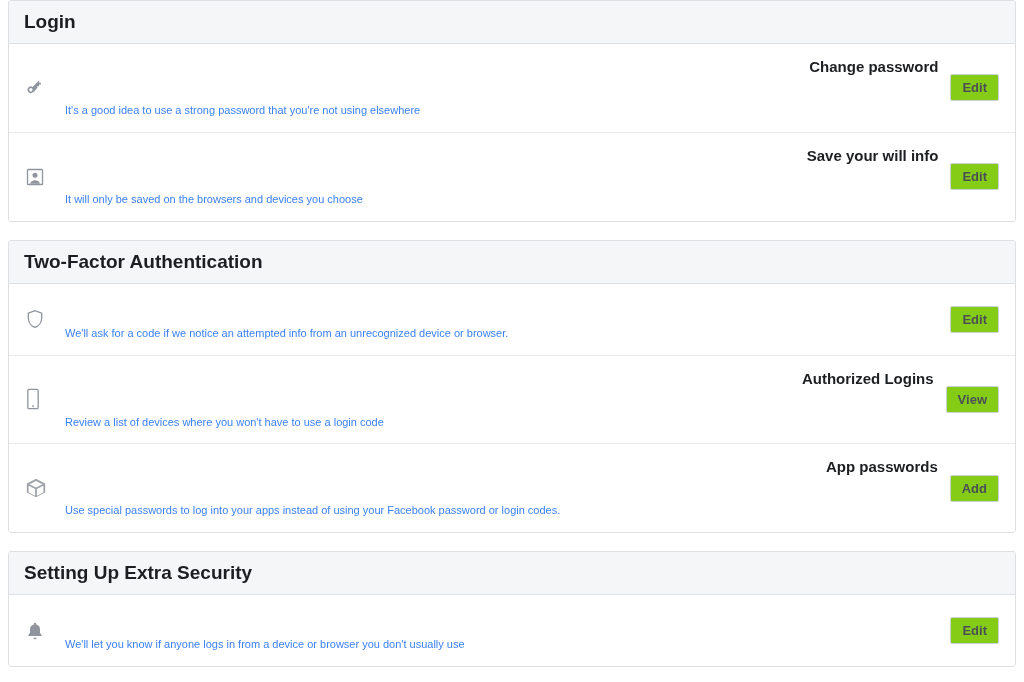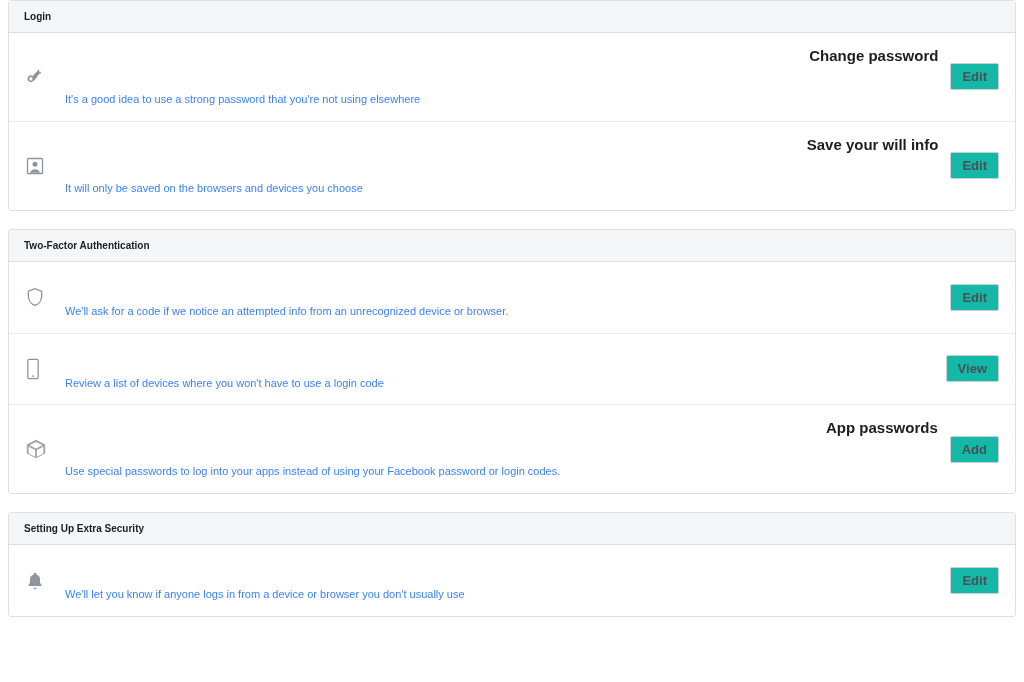--- a/index.html
+++ b/index.html
@@ -14,21 +14,21 @@
       margin: 0 8px 18px 8px;
       border: 1px solid #dddfe2;
       border-radius: 3px;
       background: #fff;
       overflow: hidden;
     }
     .section-header {
       background: #f5f6f7;
       padding: 10px 15px;
       font-weight: bold;
-      font-size: 10px;
+      font-size: 19px;
       color: #1c1e21;
       border-bottom: 1px solid #dddfe2;
     }
     .row {
       display: flex;
       align-items: center;
       padding: 14px 16px;
       border-bottom: 1px solid #e9eaeb;
       background: #fff;
     }
@@ -52,21 +52,21 @@
       margin-bottom: 2px;
       text-align: right;
     }
     .row-desc {
       font-size: 11px;
       color: #3b82f6;
       line-height: 1.35;
       margin-top: 28px;
     }
     .btn {
-      background: #14b8a6;
+      background: #84cc16;
       border: 1px solid #ccd0d5;
       border-radius: 2px;
       color: #4b4f56;
       font-weight: bold;
       font-size: 13px;
       padding: 5px 11px;
       cursor: pointer;
       margin-left: 12px;
       flex-shrink: 0;
     }
@@ -123,20 +123,21 @@
   </div>
 
   <div class="row">
     <div class="icon-cell">
       <svg width="16" height="22" viewBox="0 0 24 34" fill="none" stroke="#90949c" stroke-width="2">
           <rect x="4" y="2" width="16" height="30" rx="2"></rect>
           <circle cx="12" cy="28" r="1.5" fill="#90949c" stroke="none"></circle>
         </svg>
     </div>
     <div class="text-cell">
+      <div class="row-title">Authorized Logins</div>
       <div class="row-desc">Review a list of devices where you won't have to use a login code</div>
     </div>
     <button class="btn">View</button>
   </div>
 
   <div class="row">
     <div class="icon-cell">
       <svg width="22" height="22" viewBox="0 0 24 24" fill="#90949c">
           <path d="M12 2 2 7v10l10 5 10-5V7L12 2zm0 2.3L19 8l-7 3.5L5 8l7-3.7zM4 9.6l7 3.5v7.3l-7-3.5V9.6zm16 0v7.3l-7 3.5v-7.3l7-3.5z" opacity="0.85"></path>
         </svg>

